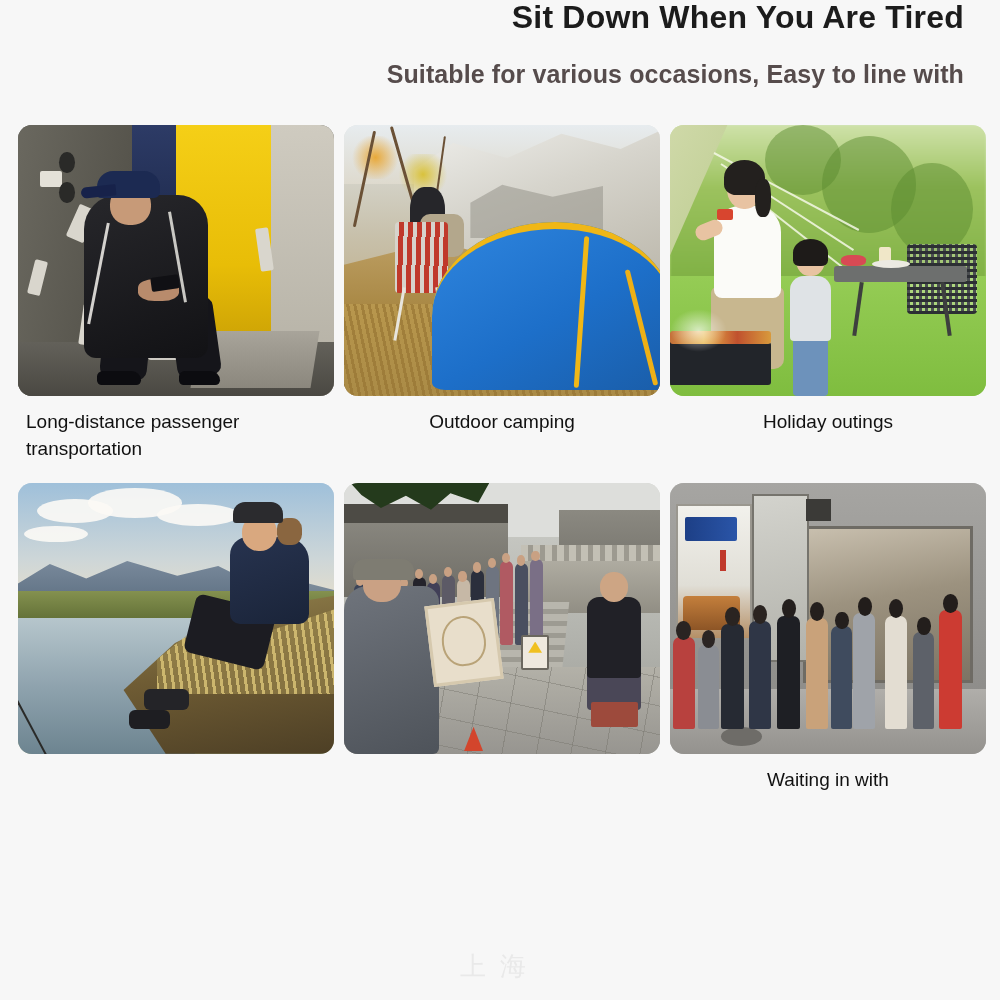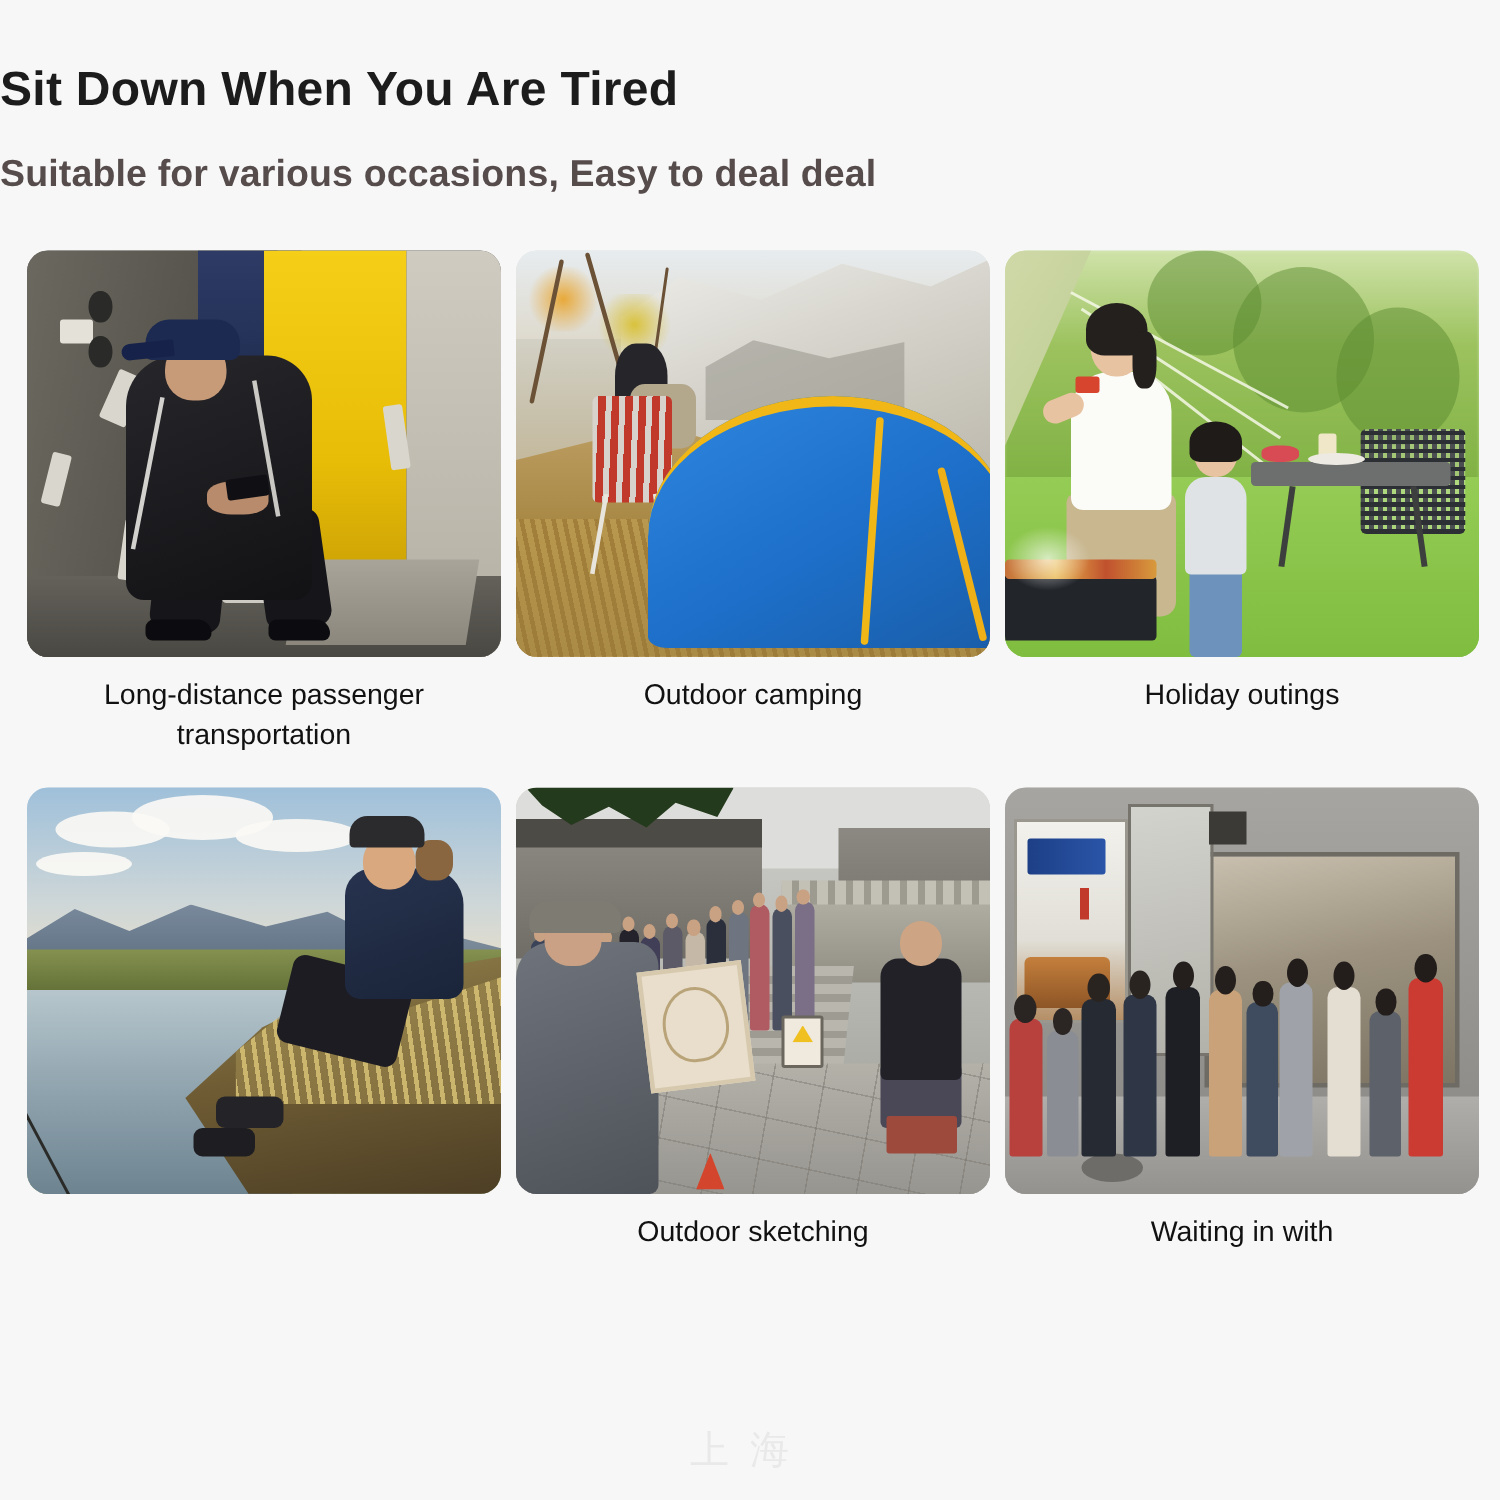--- a/index.html
+++ b/index.html
@@ -10,21 +10,21 @@
     overflow: hidden;
   }
 
   body {
     background: #f7f7f7;
     font-family: "Liberation Sans", "DejaVu Sans", sans-serif;
     position: relative;
   }
 
   
-  .header { width: 964px; padding-top: 42px; text-align: left; }
+  .header { width: 964px; text-align: right; }
 
   .main-title {
     font-size: 32px;
     font-weight: bold;
     color: #1c1c1c;
     letter-spacing: 0.2px;
     line-height: 1.1;
   }
 
   .sub-title {
@@ -54,21 +54,20 @@
     height: 271px;
     border-radius: 14px;
     overflow: hidden;
     background: #cfcfcf;
   }
 
   .caption {
     margin-top: 12px;
     font-size: 19px;
     color: #111111;
-    text-align: center;
     line-height: 1.45;
     max-width: 300px;
   }
 
   
   .p1 { background: linear-gradient(180deg,#5b5a53 0%,#46453f 100%); }
   .p1 .wall-left {
     position: absolute; left: 0; top: 0; width: 58%; height: 100%;
     background: linear-gradient(100deg,#6a685f 0%,#55534b 55%,#444339 100%);
   }
@@ -588,21 +587,21 @@
     position: absolute; left: 0; bottom: 16px; width: 100%;
     text-align: center; font-size: 26px; letter-spacing: 14px;
     color: rgba(150,150,150,.14); user-select: none;
   }
 </style>
 </head>
 <body>
 
 <div class="header">
   <div class="main-title">Sit Down When You Are Tired</div>
-  <div class="sub-title">Suitable for various occasions, Easy to deal deal</div>
+  <div class="sub-title">Suitable for various occasions, Easy to line with</div>
 </div>
 
 <div class="grid">
 
   <div class="cell">
     <div class="photo p1">
       <div class="wall-left"></div>
       <div class="door-win"></div>
       <div class="door-yellow"></div>
       <div class="wall-right"></div>
@@ -761,21 +760,20 @@
       <div class="sitter-legs"></div>
       <div class="sitter-body"></div>
       <div class="sitter-head"></div>
       <div class="stool5"></div>
       <div class="artist-body"></div>
       <div class="artist-head"></div>
       <div class="artist-cap"></div>
       <div class="canvas"></div>
       <div class="cone"></div>
     </div>
-    <div class="caption">Outdoor sketching</div>
   </div>
 
   <div class="cell">
     <div class="photo p6">
       <div class="facade"></div>
       <div class="glass"></div>
       <div class="glass2"></div>
       <div class="awning-box"></div>
       <div class="poster">
         <div class="poster-title"></div>

